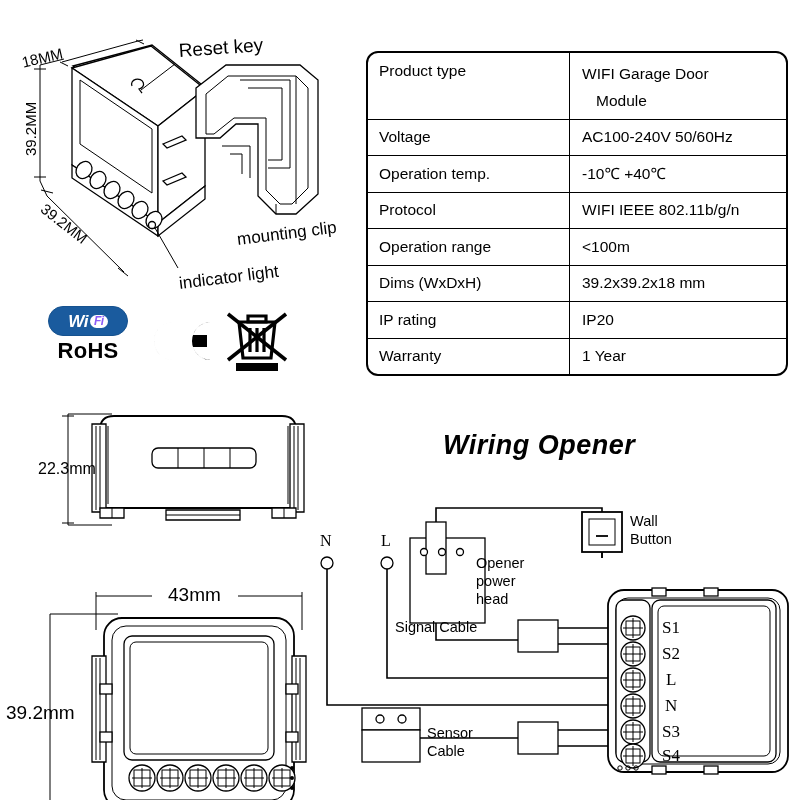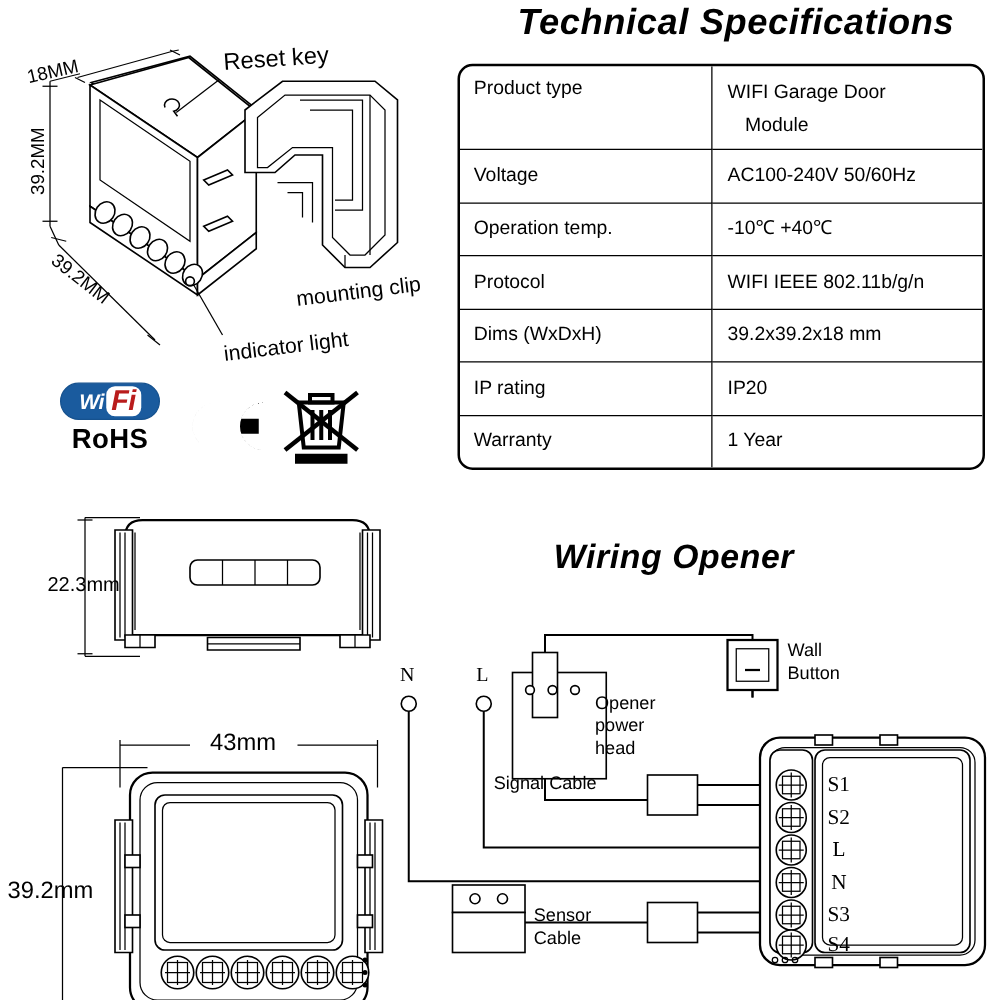--- a/index.html
+++ b/index.html
@@ -54,21 +54,21 @@
   .wifi-badge .wi{
     color:#fff;font-weight:bold;font-size:17px;
     font-style:italic;letter-spacing:-.5px;line-height:1;
     padding-right:2px;
   }
   .wifi-badge .fi-box{
     background:#fff;border-radius:7px;padding:0px 4px 1px 4px;
     display:flex;align-items:center;line-height:1;
   }
   .wifi-badge .fi{
-    color:#b91c1c;font-weight:bold;font-size:23px;
+    color:#8b5cf6;font-weight:bold;font-size:12px;
     font-style:italic;letter-spacing:-.5px;line-height:1;
   }
   #rohs-label{
     position:absolute;left:52px;top:38px;width:72px;text-align:center;
     font-size:22px;font-weight:bold;letter-spacing:.3px;
   }
   #ce-mark{position:absolute;left:143px;top:318px;}
   #weee-mark{position:absolute;left:222px;top:306px;}
 
   
@@ -113,21 +113,20 @@
   .rot-392-iso{transform:rotate(38deg);transform-origin:left top;}
   .rot-reset{transform:rotate(-4deg);transform-origin:left top;}
   .rot-mount{transform:rotate(-7deg);transform-origin:left top;}
   .rot-ind{transform:rotate(-7deg);transform-origin:left top;}
 </style>
 </head>
 <body>
 
 <div class="page">
 
-  <div class="heading abs" id="spec-heading">Technical Specifications</div>
 
   <div id="spec-table">
     <table>
       <tbody>
         <tr class="tall">
           <td class="k">Product type</td>
           <td class="v">
             <div>WIFI Garage Door</div>
             <div style="padding-left:14px;">Module</div>
           </td>
@@ -138,20 +137,24 @@
         </tr>
         <tr>
           <td class="k">Operation temp.</td>
           <td class="v">-10℃ +40℃</td>
         </tr>
         <tr>
           <td class="k">Protocol</td>
           <td class="v">WIFI IEEE 802.11b/g/n</td>
         </tr>
         <tr>
+          <td class="k">Operation range</td>
+          <td class="v">&lt;100m</td>
+        </tr>
+        <tr>
           <td class="k">Dims (WxDxH)</td>
           <td class="v">39.2x39.2x18 mm</td>
         </tr>
         <tr>
           <td class="k">IP rating</td>
           <td class="v">IP20</td>
         </tr>
         <tr>
           <td class="k">Warranty</td>
           <td class="v">1 Year</td>

